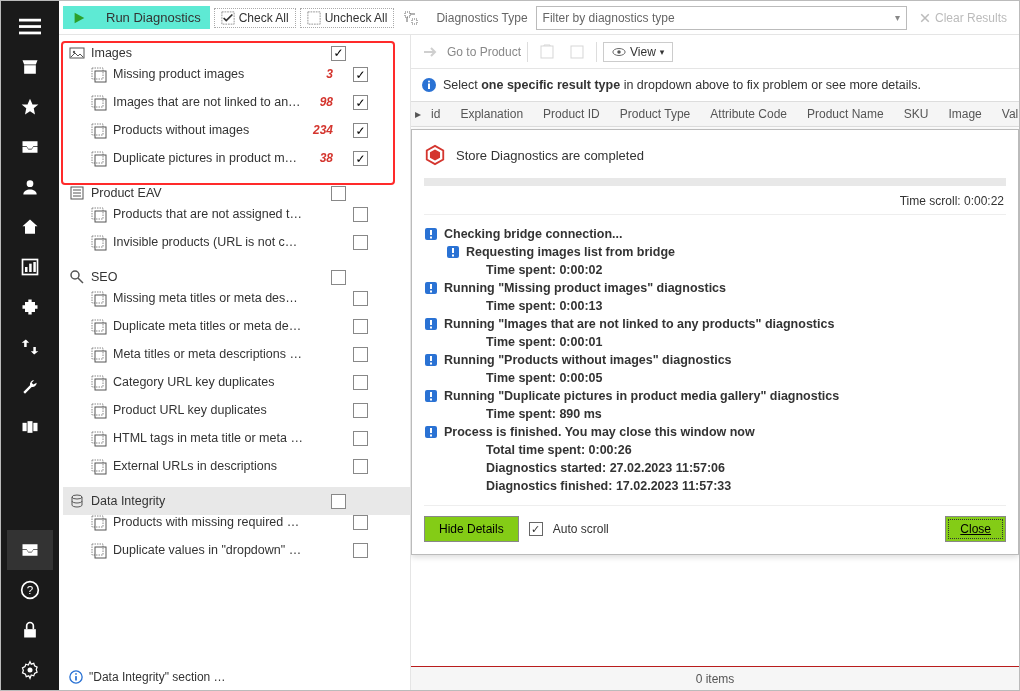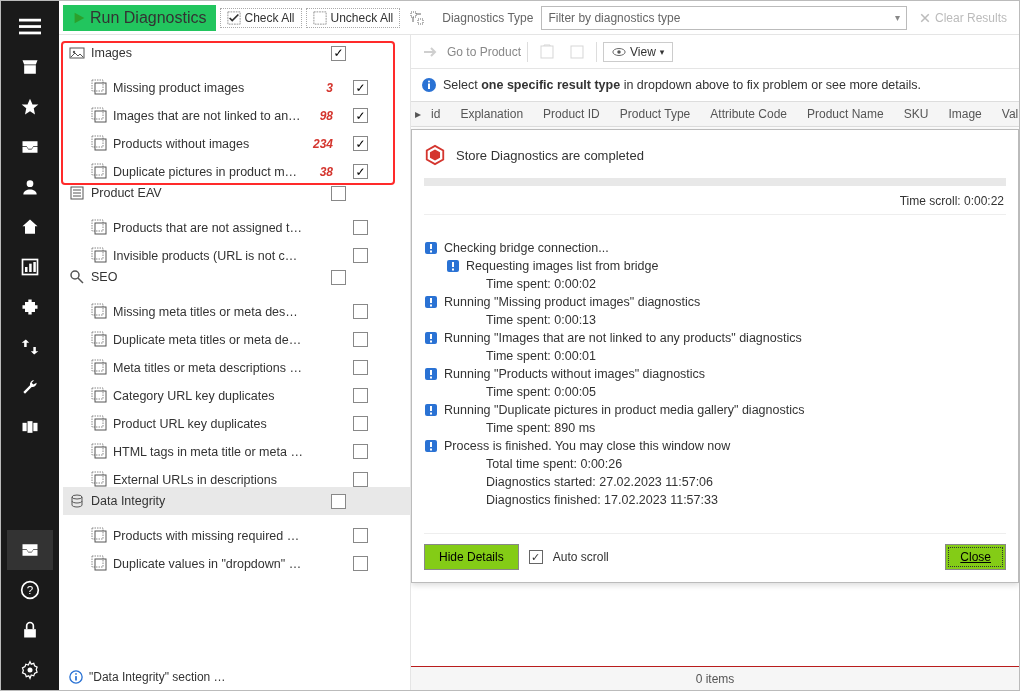--- a/index.html
+++ b/index.html
@@ -54,26 +54,26 @@
   height: 34px;
   display: flex;
   align-items: center;
   border-bottom: 1px solid #e5e5e5;
   padding: 0 4px;
   gap: 4px;
 }
 .btn {
   display: inline-flex;
   align-items: center;
-  gap: 4px;
+  gap: 20px;
   padding: 3px 8px;
-  background: #22c55e;
+  background: #5eead4;
   border: 1px solid transparent;
   cursor: pointer;
-  font-size: 16px;
+  font-size: 13px;
 }
 .btn svg { width: 14px; height: 14px; }
 .toolbar-sep { width: 1px; height: 20px; background: #ddd; margin: 0 2px; }
 .toolbar-label { margin-left: 8px; color: #666; font-size: 12px; white-space: nowrap; }
 .toolbar-select {
   flex: 1;
   min-width: 100px;
   height: 24px;
   border: 1px solid #bbb;
   background: #fff;
@@ -120,21 +120,21 @@
   align-items: center;
   height: 28px;
   padding-left: 6px;
   cursor: pointer;
   position: relative;
 }
 .tree-group .group-icon { width: 16px; height: 16px; margin-right: 6px; display:inline-flex; align-items:center; justify-content:center;}
 .tree-group.selected { background: #e8e8e8; }
 .tree-item {
   display: flex;
-  align-items: flex-end;
+  align-items: flex-start;
   height: 28px;
   padding-left: 28px;
   cursor: pointer;
   position: relative;
 }
 .tree-item .item-icon { width: 16px; height: 16px; margin-right: 6px; display:inline-flex;align-items:center;justify-content:center;}
 .tree-label {
   flex: 1;
   white-space: nowrap;
   overflow: hidden;
@@ -271,22 +271,23 @@
 }
 .time-spent {
   text-align: right;
   font-size: 12px;
   color: #333;
   padding: 4px 2px 6px 0;
 }
 .log {
   border-top: 1px solid #eee;
   border-bottom: 1px solid #eee;
-  padding: 24px 0;
+  padding: 10px 0;
   margin-bottom: 10px;
+  font-weight: bold;
 }
 .log-row {
   display: flex;
   align-items: flex-start;
   gap: 6px;
   padding: 2px 0;
   font-size: 12.5px;
 }
 .log-row .log-icon {
   width: 14px; height: 14px;

